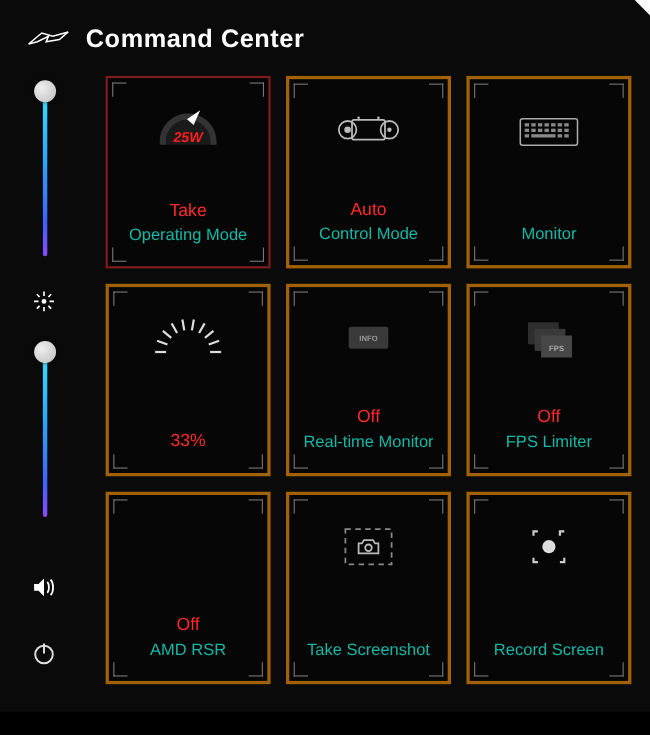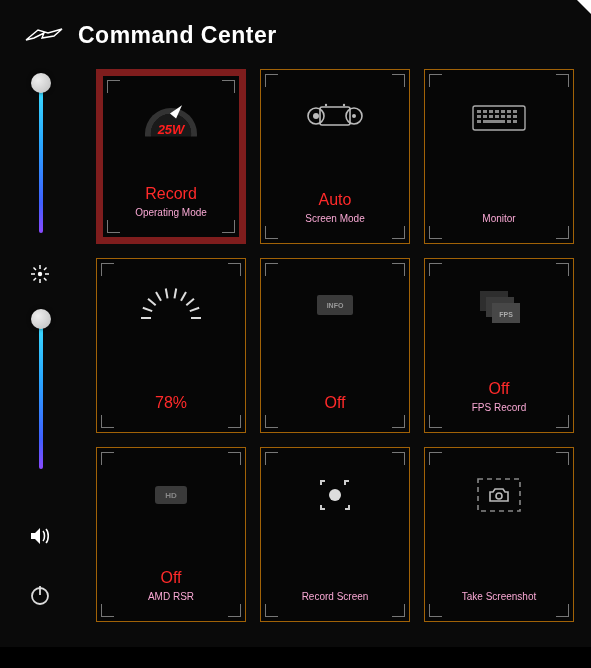--- a/index.html
+++ b/index.html
@@ -10,25 +10,25 @@
   .title{font-size:23px;font-weight:600;letter-spacing:.5px;}
   .body{display:flex;align-items:stretch;height:570px;}
   .side{width:80px;display:flex;flex-direction:column;align-items:center;padding-top:12px;position:relative;}
   .slider{width:18px;height:170px;position:relative;margin-bottom:18px;}
   .track{position:absolute;left:8px;top:12px;width:4px;height:150px;border-radius:2px;background:linear-gradient(to bottom,#3de0ff 0%,#2aa8ff 40%,#4060ff 80%,#8a4aff 100%);}
   .handle{position:absolute;left:0;width:20px;height:20px;border-radius:50%;background:radial-gradient(circle at 35% 35%,#eee,#bcbcbc);box-shadow:0 0 4px rgba(0,0,0,.6);}
   .sparkle{margin:4px 0 18px;}
   .volume{margin-top:auto;margin-bottom:32px;color:#eee;}
   .power{margin-bottom:18px;color:#eee;}
   .grid{flex:1;display:grid;grid-template-columns:repeat(3,150px);grid-template-rows:repeat(3,175px);gap:14px;padding:10px 16px;}
-  .tile{background:#060606;border:1px solid #a16207;position:relative;display:flex;flex-direction:column;align-items:center;justify-content:flex-end;padding:14px 6px 18px;box-sizing:border-box;text-align:center;cursor:pointer;}
+  .tile{background:#060606;border:3px solid #a16207;position:relative;display:flex;flex-direction:column;align-items:center;justify-content:flex-end;padding:14px 6px 18px;box-sizing:border-box;text-align:center;cursor:pointer;}
   .tile .ic{height:54px;display:flex;align-items:center;justify-content:center;margin-top:6px;margin-bottom:auto;}
   .tile .val{color:#ff2a2a;font-size:16px;font-weight:500;min-height:20px;}
-  .tile .lbl{color:#f9a8d4;font-size:10px;line-height:1.25;margin-top:2px;}
-  .tile.sel{border:7px solid #7f1d1d;}
+  .tile .lbl{color:#14b8a6;font-size:15px;line-height:1.25;margin-top:2px;}
+  .tile.sel{border:2px solid #7f1d1d;}
   .tile::before,.tile::after,.tile .c1,.tile .c2{content:"";position:absolute;width:12px;height:12px;border:1px solid #777;}
   .tile::before{top:4px;left:4px;border-right:none;border-bottom:none;}
   .tile::after{top:4px;right:4px;border-left:none;border-bottom:none;}
   .tile .c1{bottom:4px;left:4px;border-right:none;border-top:none;}
   .tile .c2{bottom:4px;right:4px;border-left:none;border-top:none;}
   .badge25{position:relative;width:52px;height:42px;}
   .needle{position:absolute;left:50%;top:0;width:0;height:0;margin-left:-2px;border-left:4px solid transparent;border-right:4px solid transparent;border-bottom:14px solid #fff;transform:rotate(40deg);transform-origin:50% 100%;}
   .dial25{position:absolute;left:0;top:6px;width:52px;height:52px;border-radius:50%;background:radial-gradient(circle at 50% 50%,#1a1a1a 55%,#333 56%,#333 100%);clip-path:polygon(0 0,100% 0,100% 55%,0 55%);} 
   .dtxt{position:absolute;left:0;right:0;top:20px;text-align:center;font-size:13px;font-weight:800;color:#ff1e1e;font-style:italic;}
   .controller svg,.kbd svg,.fps svg,.amd svg,.shot svg,.rec svg,.info svg{display:block;}
@@ -95,40 +95,40 @@
       <div class="tile sel">
           <span class="c1"></span>
           <span class="c2"></span>
         <div class="ic">
           <div class="badge25">
               <div class="dial25"></div>
               <div class="needle"></div>
               <div class="dtxt">25W</div>
             </div>
         </div>
-        <div class="val">Record</div>
+        <div class="val">Take</div>
         <div class="lbl">Operating Mode</div>
       </div>
 
       <div class="tile">
           <span class="c1"></span>
           <span class="c2"></span>
         <div class="ic controller">
           <svg width="58" height="36" viewBox="0 0 58 36">
               <rect x="14" y="8" width="30" height="18" rx="2" fill="none" stroke="#bbb" stroke-width="1.6"></rect>
               <circle cx="10" cy="17" r="8" fill="none" stroke="#bbb" stroke-width="1.6"></circle>
               <circle cx="48" cy="17" r="8" fill="none" stroke="#bbb" stroke-width="1.6"></circle>
               <circle cx="10" cy="17" r="3" fill="#bbb"></circle>
               <circle cx="48" cy="17" r="2" fill="#bbb"></circle>
               <circle cx="20" cy="6" r="1.2" fill="#bbb"></circle>
               <circle cx="38" cy="6" r="1.2" fill="#bbb"></circle>
             </svg>
         </div>
         <div class="val">Auto</div>
-        <div class="lbl">Screen Mode</div>
+        <div class="lbl">Control Mode</div>
       </div>
 
       <div class="tile">
           <span class="c1"></span>
           <span class="c2"></span>
         <div class="ic kbd">
           <svg width="56" height="34" viewBox="0 0 56 34">
               <rect x="2" y="6" width="52" height="24" rx="2" fill="none" stroke="#aaa" stroke-width="1.4"></rect>
               <g fill="#888">
                 <rect x="6" y="10" width="4" height="3"></rect>
@@ -168,88 +168,83 @@
             <div class="tk" style="transform:translate(-50%,0) rotate(-30deg) translateY(-18px)"></div>
             <div class="tk" style="transform:translate(-50%,0) rotate(-10deg) translateY(-18px)"></div>
             <div class="tk" style="transform:translate(-50%,0) rotate(10deg) translateY(-18px)"></div>
             <div class="tk" style="transform:translate(-50%,0) rotate(30deg) translateY(-18px)"></div>
             <div class="tk" style="transform:translate(-50%,0) rotate(50deg) translateY(-18px)"></div>
             <div class="tk" style="transform:translate(-50%,0) rotate(70deg) translateY(-18px)"></div>
             <div class="tk" style="transform:translate(-50%,0) rotate(90deg) translateY(-18px)"></div>
           </div>
             </div>
         </div>
-        <div class="val">78%</div>
+        <div class="val">33%</div>
       </div>
 
       <div class="tile">
           <span class="c1"></span>
           <span class="c2"></span>
         <div class="ic info">
           <svg width="48" height="34" viewBox="0 0 48 34">
               <rect x="6" y="6" width="36" height="20" rx="2" fill="#3a3a3a"></rect>
               <text x="24" y="19" text-anchor="middle" font-size="7" font-family="Arial" fill="#999" font-weight="bold">INFO</text>
             </svg>
         </div>
         <div class="val">Off</div>
+        <div class="lbl">Real-time Monitor</div>
       </div>
 
       <div class="tile">
           <span class="c1"></span>
           <span class="c2"></span>
         <div class="ic fps">
           <svg width="50" height="38" viewBox="0 0 50 38">
               <rect x="6" y="4" width="28" height="20" fill="#2e2e2e"></rect>
               <rect x="12" y="10" width="28" height="20" fill="#3a3a3a"></rect>
               <rect x="18" y="16" width="28" height="20" fill="#474747"></rect>
               <text x="32" y="30" text-anchor="middle" font-size="7" fill="#aaa" font-family="Arial" font-weight="bold">FPS</text>
             </svg>
         </div>
         <div class="val">Off</div>
-        <div class="lbl">FPS Record</div>
-      </div>
-
-      <div class="tile">
-          <span class="c1"></span>
-          <span class="c2"></span>
-        <div class="ic amd">
-          <svg width="44" height="30" viewBox="0 0 44 30">
-              <rect x="6" y="6" width="32" height="18" rx="3" fill="#3a3a3a"></rect>
-              <text x="22" y="18" text-anchor="middle" font-size="8" fill="#888" font-family="Arial" font-weight="bold">HD</text>
-            </svg>
-        </div>
+        <div class="lbl">FPS Limiter</div>
+      </div>
+
+      <div class="tile">
+          <span class="c1"></span>
+          <span class="c2"></span>
         <div class="val">Off</div>
         <div class="lbl">AMD RSR</div>
+      </div>
+
+      <div class="tile">
+          <span class="c1"></span>
+          <span class="c2"></span>
+        <div class="ic shot">
+          <svg width="50" height="40" viewBox="0 0 50 40">
+              <rect x="4" y="4" width="42" height="32" fill="none" stroke="#888" stroke-width="1.6" stroke-dasharray="5 4"></rect>
+              <path d="M16 26v-9h3l2-3h8l2 3h3v9z" fill="none" stroke="#bbb" stroke-width="1.6"></path>
+              <circle cx="25" cy="21" r="3" fill="none" stroke="#bbb" stroke-width="1.6"></circle>
+            </svg>
+        </div>
+        <div class="val"></div>
+        <div class="lbl">Take Screenshot</div>
       </div>
 
       <div class="tile">
           <span class="c1"></span>
           <span class="c2"></span>
         <div class="ic rec">
           <svg width="44" height="44" viewBox="0 0 44 44">
               <g stroke="#ccc" stroke-width="2" fill="none">
                 <path d="M8 12v-4h4M36 8h-4v4" transform="translate(0,0)"></path>
                 <path d="M8 32v4h4M32 36h4v-4"></path>
               </g>
               <circle cx="22" cy="22" r="6" fill="#ddd"></circle>
             </svg>
         </div>
         <div class="val"></div>
         <div class="lbl">Record Screen</div>
       </div>
 
-      <div class="tile">
-          <span class="c1"></span>
-          <span class="c2"></span>
-        <div class="ic shot">
-          <svg width="50" height="40" viewBox="0 0 50 40">
-              <rect x="4" y="4" width="42" height="32" fill="none" stroke="#888" stroke-width="1.6" stroke-dasharray="5 4"></rect>
-              <path d="M16 26v-9h3l2-3h8l2 3h3v9z" fill="none" stroke="#bbb" stroke-width="1.6"></path>
-              <circle cx="25" cy="21" r="3" fill="none" stroke="#bbb" stroke-width="1.6"></circle>
-            </svg>
-        </div>
-        <div class="val"></div>
-        <div class="lbl">Take Screenshot</div>
-      </div>
-
     </div>
   </div>
 </div>
 
 </body></html>

